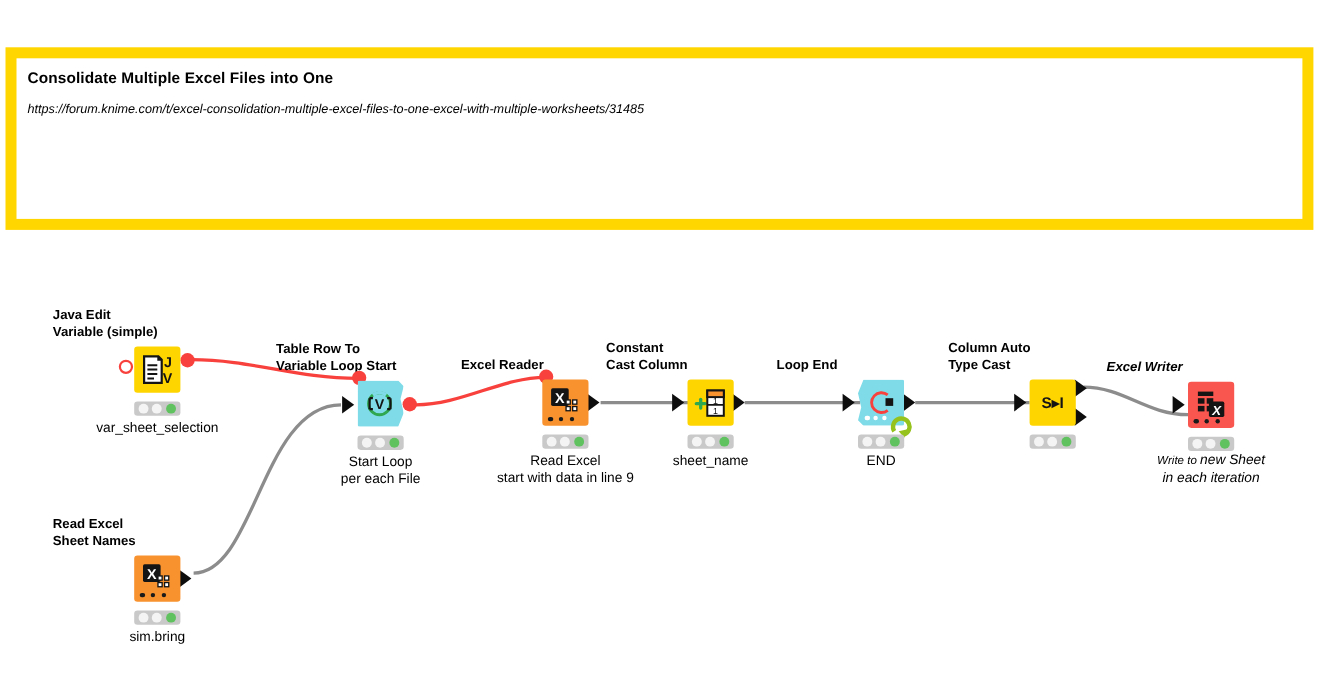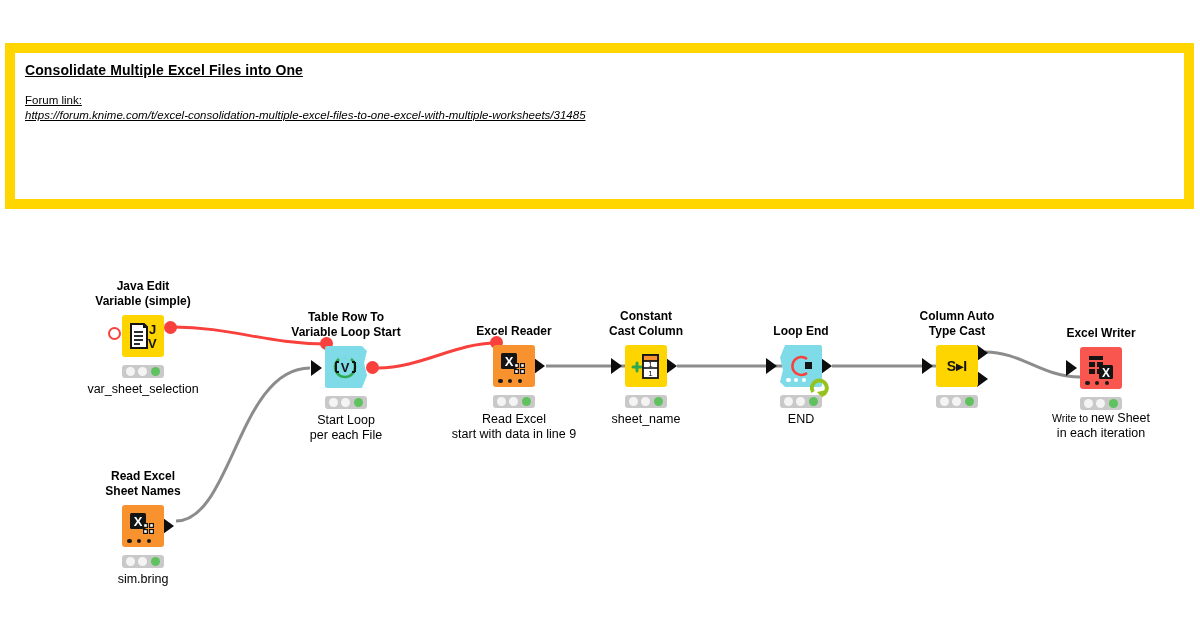--- a/index.html
+++ b/index.html
@@ -22,21 +22,20 @@
     left: 5px;
     top: 43px;
     width: 1189px;
     height: 166px;
     box-sizing: border-box;
     border: 10px solid #FFD600;
     background: #ffffff;
   }
   #annotation-inner {
     padding: 8px 22px 0 10px;
-    text-decoration: underline;
   }
   .ann-title {
     font-size: 14px;
     font-weight: bold;
     line-height: 18px;
     margin: 0 0 14px 0;
     letter-spacing: 0.1px;
   }
   .ann-body {
     font-size: 11.5px;
@@ -99,21 +98,20 @@
   .node-body.loopend {
     background: #7FDBE8;
     border-radius: 2px;
     clip-path: polygon(12% 0%, 100% 0%, 100% 100%, 12% 100%, 0% 88%, 7% 60%, 0% 30%);
   }
 
   .node-title {
     position: absolute;
     width: 190px;
     left: -74px;
-    text-align: center;
     font-size: 12px;
     font-weight: bold;
     line-height: 15px;
     white-space: pre-line;
   }
   .node-title.two { top: -36px; }
   .node-title.one { top: -21px; }
 
   .node-status {
     position: absolute;
@@ -192,21 +190,20 @@
     background: #1a1a1a;
   }
   .dots3.light i { background: #ffffff; }
 </style>
 </head>
 <body>
 
 <div id="annotation-box">
   <div id="annotation-inner">
     <div class="ann-title">Consolidate Multiple Excel Files into One</div>
-    <div class="ann-forum-label">Forum link:</div>
     <div class="ann-forum-link">https://forum.knime.com/t/excel-consolidation-multiple-excel-files-to-one-excel-with-multiple-worksheets/31485</div>
   </div>
 </div>
 
 <div id="workflow-canvas">
 
   <svg id="connection-layer" viewBox="0 0 1200 630">
 
     <path d="M 174,327 C 230,327 268,344 326,344" fill="none" stroke="#F8413C" stroke-width="3"></path>
 
@@ -418,21 +415,21 @@
         <text x="21" y="26" text-anchor="middle" font-family="Liberation Sans, sans-serif" font-size="14" font-weight="bold" fill="#141414">S▸I</text>
       </svg>
     </div>
     <div class="node-status">
       <span class="led"></span>
       <span class="led"></span>
       <span class="led green"></span>
     </div>
   </div>
 
-  <div class="node" style="left:1080px; top:347px;">
+  <div class="node" style="left:1080px; top:347px;font-style:italic;">
     <div class="node-title one">Excel Writer</div>
     <div class="port-tri" style="left:-14px; top:13px;"></div>
     <div class="node-body red">
       <svg class="icon-wrap" viewBox="0 0 42 42">
         <g fill="#141414">
           <rect x="9" y="9" width="14" height="4"></rect>
           <rect x="9" y="15" width="6" height="5"></rect>
           <rect x="17" y="15" width="6" height="5"></rect>
           <rect x="9" y="22" width="6" height="5"></rect>
           <rect x="17" y="22" width="6" height="5"></rect>

